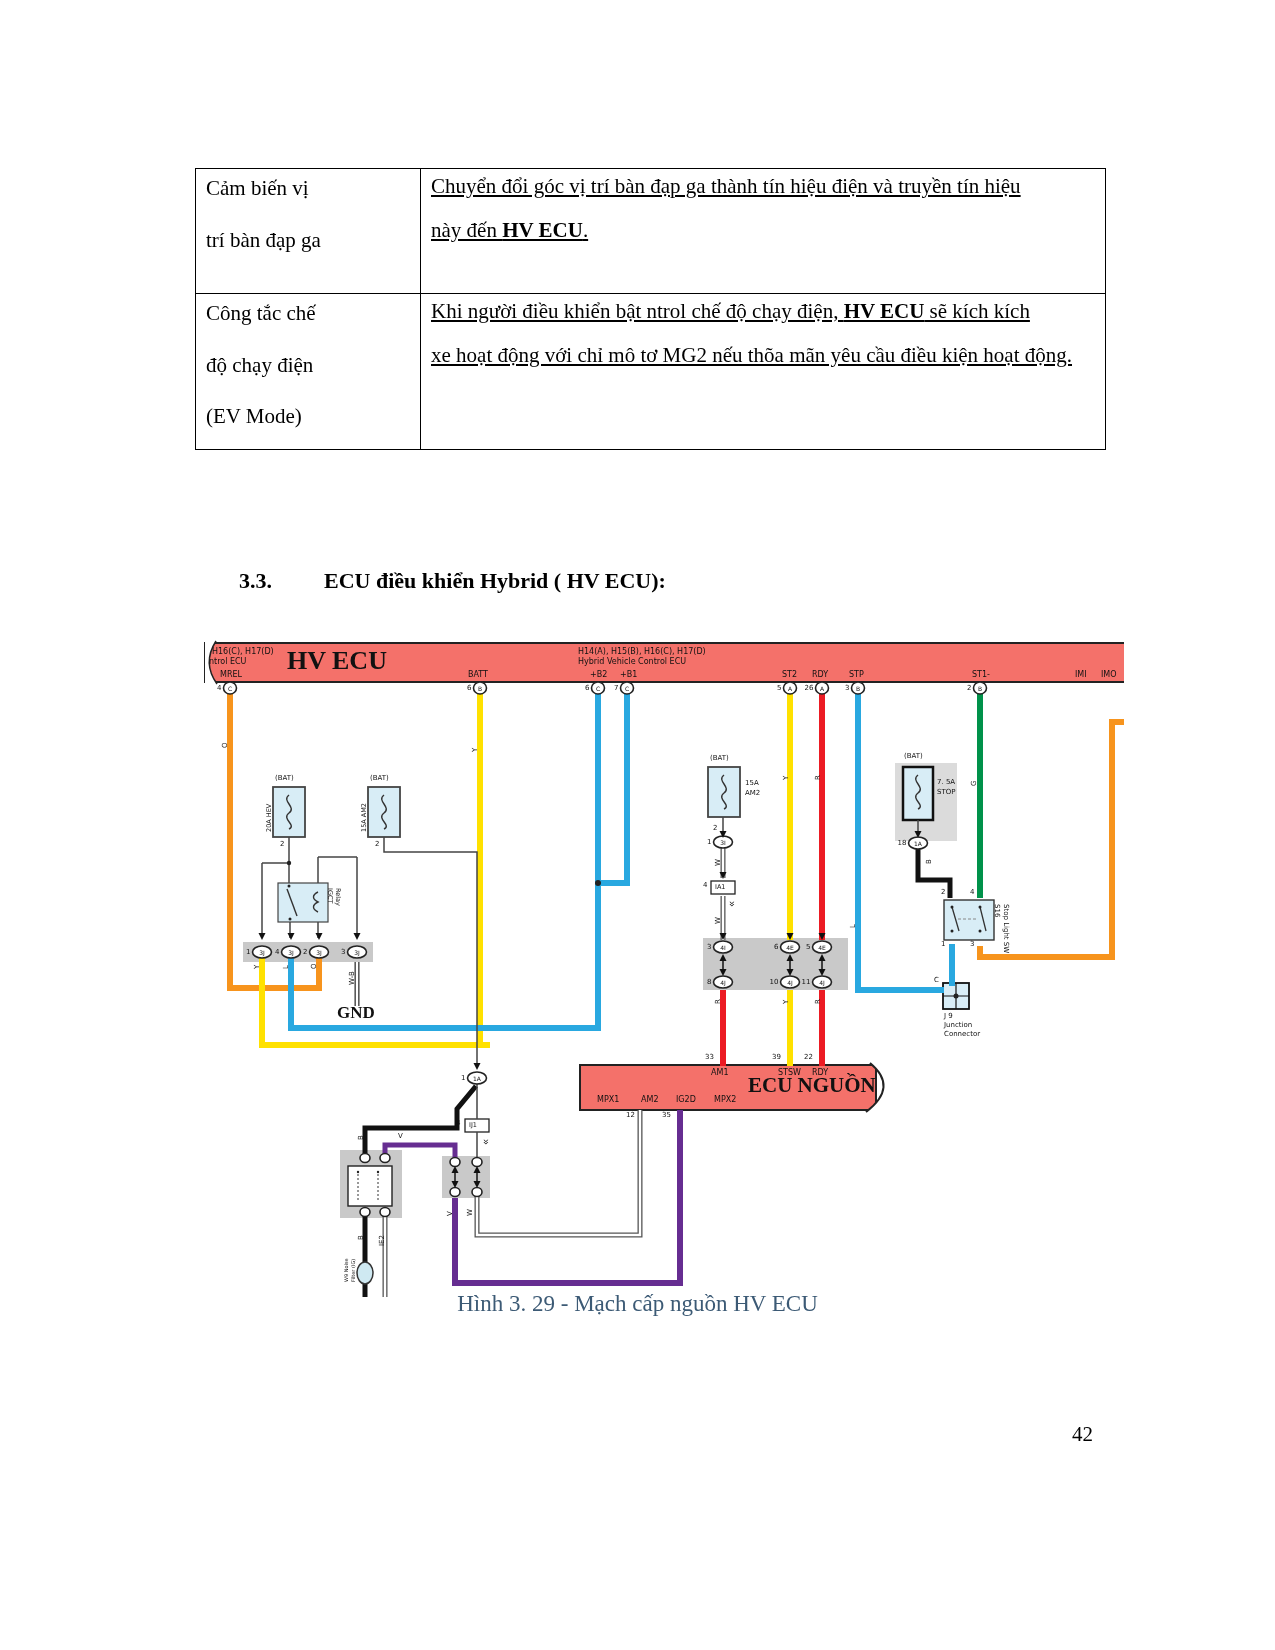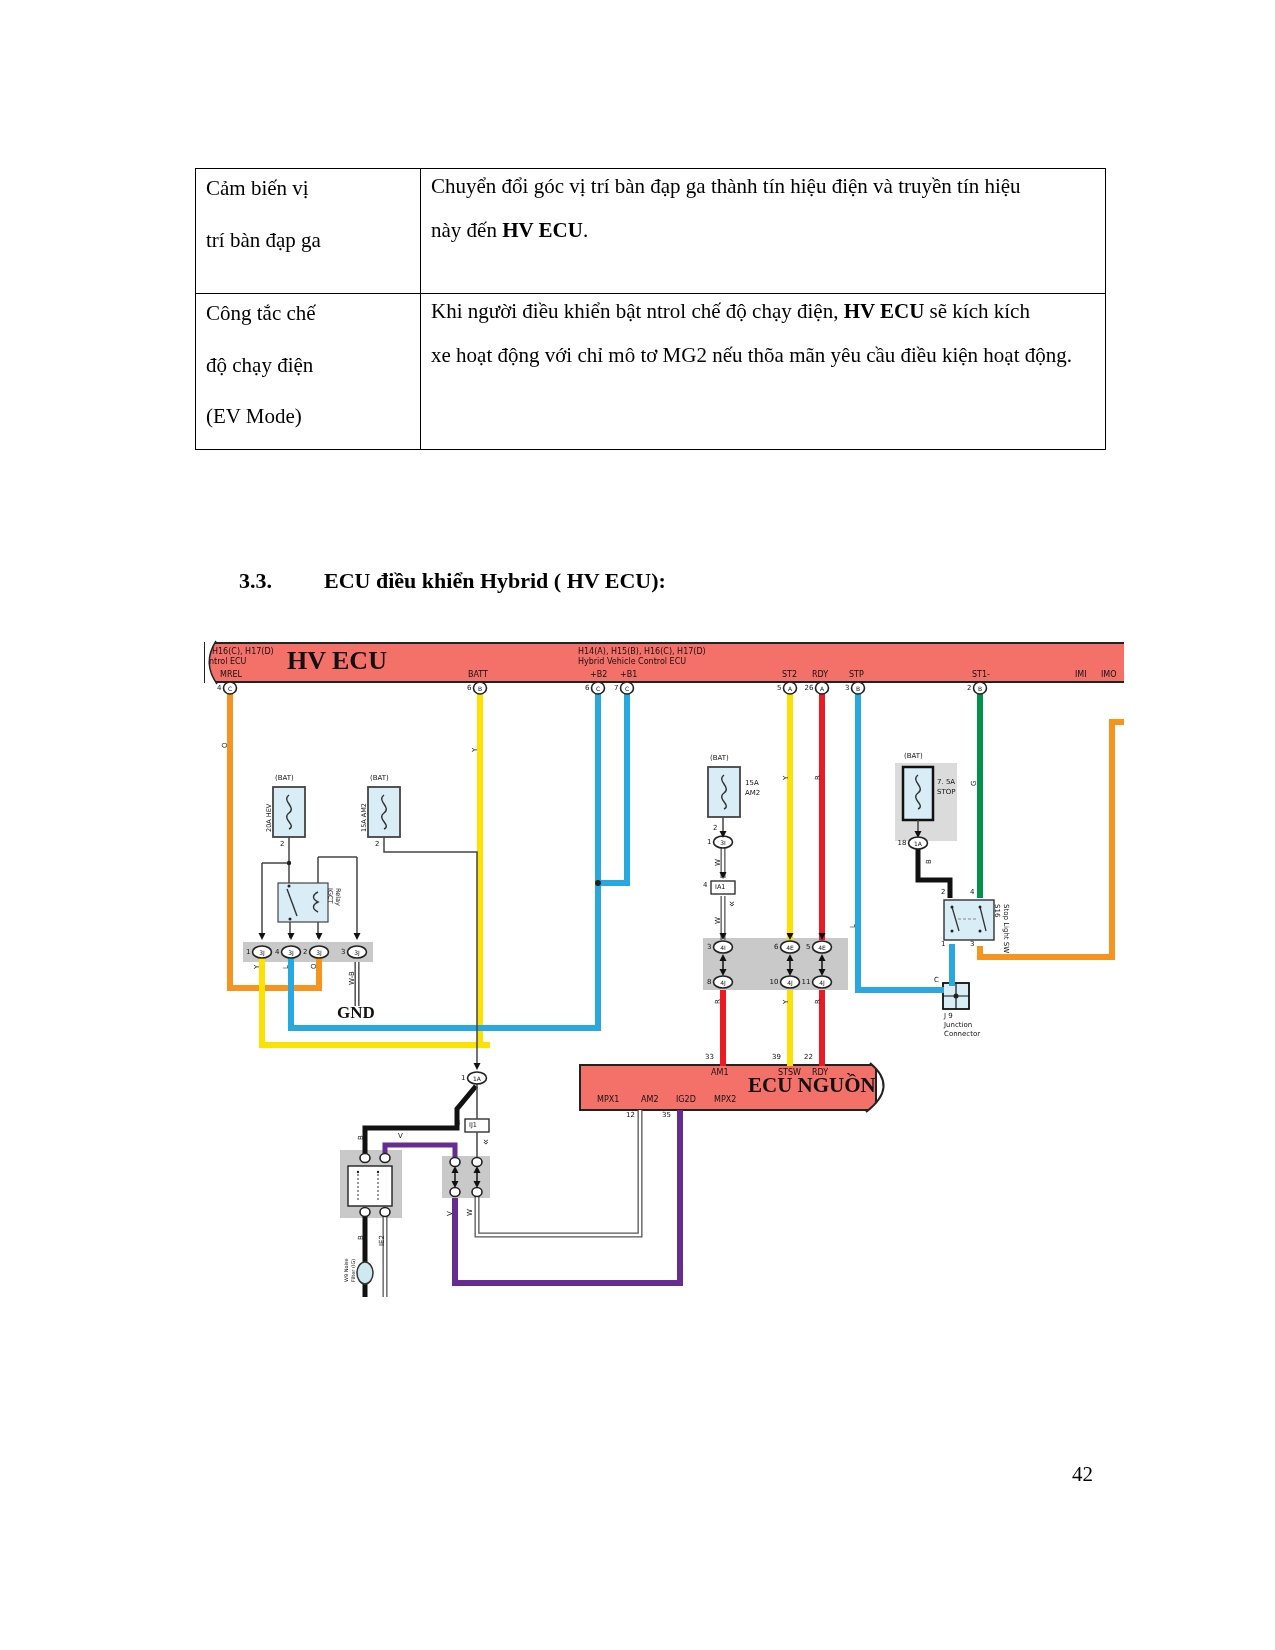--- a/index.html
+++ b/index.html
@@ -4,27 +4,27 @@
 <style>
   html,body{margin:0;padding:0;background:#fff;}
   .page{position:relative;width:1124px;height:1650px;background:#fff;overflow:hidden;
         font-family:"Liberation Serif",serif;color:#000;}
   .spec-table{position:absolute;left:195px;top:168px;border-collapse:collapse;table-layout:fixed;width:910px;}
   .spec-table td{border:1.7px solid #000;vertical-align:top;font-size:21px;padding:4px 10px 2px 10px;line-height:1.32;}
   .spec-table td.term{width:225px;}
   .spec-table td.desc{width:685px;}
   .term-line{margin:2px 0 24px 0;}
   .term-line:last-child{margin-bottom:0;}
-  .desc-par{margin:0 0 16px 0;}
+  .desc-par{margin:0 0 16px 0;text-decoration:underline;}
   .desc-par:last-child{margin-bottom:0;}
   .heading{position:absolute;left:195px;top:568px;font-size:22px;font-weight:bold;}
   .heading .h-num{display:inline-block;width:85px;margin-left:44px;}
   .caption{position:absolute;left:0;top:1291px;width:1275px;text-align:center;
            font-size:23px;color:#3C5A75;}
-  .pagenum{position:absolute;left:1072px;top:1422px;font-size:21px;margin-top:40px;}
+  .pagenum{position:absolute;left:1072px;top:1422px;font-size:21px;}
   svg{position:absolute;left:0;top:0;}
 </style>
 </head>
 <body>
 
 <div class="page">
 
   <table class="spec-table">
     <colgroup>
         <col style="width:225px">
@@ -328,16 +328,17 @@
       <text x="358" y="1140" font-size="7" fill="#111" dominant-baseline="hanging" font-family="&quot;DejaVu Sans&quot;,sans-serif" transform="rotate(-90 358 1140)">B</text>
       <text x="398" y="1133" font-size="7" fill="#111" dominant-baseline="hanging" font-family="&quot;DejaVu Sans&quot;,sans-serif">V</text>
       <text x="447" y="1216" font-size="7" fill="#111" dominant-baseline="hanging" font-family="&quot;DejaVu Sans&quot;,sans-serif" transform="rotate(-90 447 1216)">V</text>
       <text x="467" y="1216" font-size="7" fill="#111" dominant-baseline="hanging" font-family="&quot;DejaVu Sans&quot;,sans-serif" transform="rotate(-90 467 1216)">W</text>
       <text x="358" y="1240" font-size="7" fill="#111" dominant-baseline="hanging" font-family="&quot;DejaVu Sans&quot;,sans-serif" transform="rotate(-90 358 1240)">B</text>
       <text x="379" y="1246" font-size="7" fill="#111" dominant-baseline="hanging" font-family="&quot;DejaVu Sans&quot;,sans-serif" transform="rotate(-90 379 1246)">IE2</text>
       <text x="344" y="1282" font-size="5" fill="#111" dominant-baseline="hanging" font-family="&quot;DejaVu Sans&quot;,sans-serif" transform="rotate(-90 344 1282)">W9 Noise</text>
       <text x="351" y="1282" font-size="5" fill="#111" dominant-baseline="hanging" font-family="&quot;DejaVu Sans&quot;,sans-serif" transform="rotate(-90 351 1282)">Filter (IG)</text>
     </svg>
 
+  <div class="caption">Hình 3.  29 - Mạch cấp nguồn HV ECU</div>
 
   <div class="pagenum">42</div>
 
 </div>
 
 </body></html>

